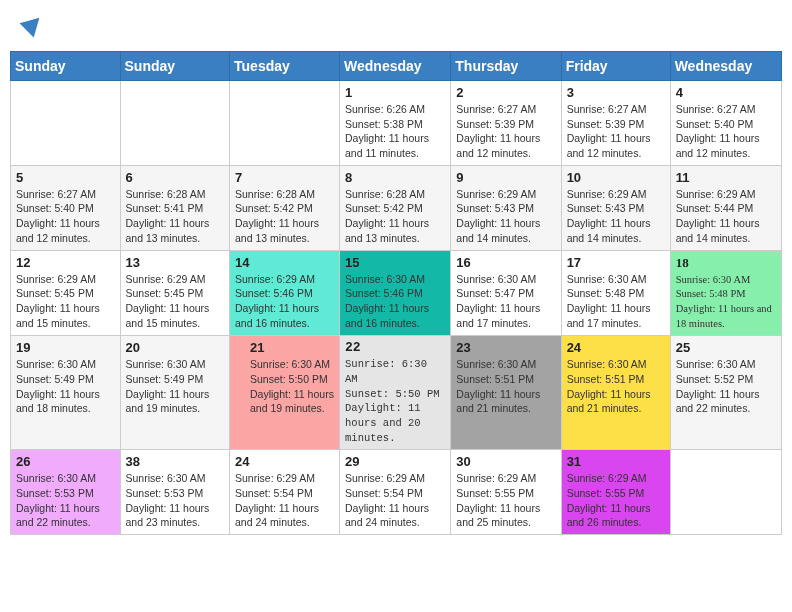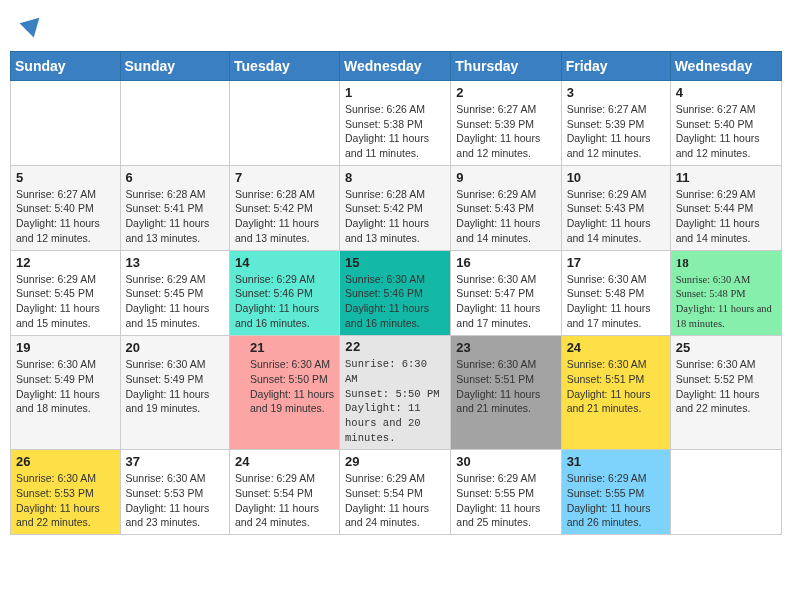--- a/index.html
+++ b/index.html
@@ -287,28 +287,28 @@
 Daylight: 11 hours and 21 minutes.</div>
         </td>
         <td style="background: rgb(245, 245, 245);">
           <span class="day-number">25</span>
           <div class="day-info" style="white-space: pre-line;">Sunrise: 6:30 AM
 Sunset: 5:52 PM
 Daylight: 11 hours and 22 minutes.</div>
         </td>
       </tr>
       <tr>
-        <td style="background: #fde047; margin-left: 32px;">
+        <td style="background: #f0abfc; margin-left: 32px;">
           <span class="day-number">26</span>
           <div class="day-info" style="white-space: pre-line;">Sunrise: 6:30 AM
 Sunset: 5:53 PM
 Daylight: 11 hours and 22 minutes.</div>
         </td>
         <td style="background: rgb(255, 255, 255);">
-          <span class="day-number">37</span>
+          <span class="day-number">38</span>
           <div class="day-info" style="white-space: pre-line;">Sunrise: 6:30 AM
 Sunset: 5:53 PM
 Daylight: 11 hours and 23 minutes.</div>
         </td>
         <td style="background: rgb(255, 255, 255);">
           <span class="day-number">24</span>
           <div class="day-info" style="white-space: pre-line;">Sunrise: 6:29 AM
 Sunset: 5:54 PM
 Daylight: 11 hours and 24 minutes.</div>
         </td>
@@ -317,21 +317,21 @@
           <div class="day-info" style="white-space: pre-line;">Sunrise: 6:29 AM
 Sunset: 5:54 PM
 Daylight: 11 hours and 24 minutes.</div>
         </td>
         <td style="background: rgb(255, 255, 255);">
           <span class="day-number">30</span>
           <div class="day-info" style="white-space: pre-line;">Sunrise: 6:29 AM
 Sunset: 5:55 PM
 Daylight: 11 hours and 25 minutes.</div>
         </td>
-        <td style="background: #7dd3fc; margin-left: 40px;">
+        <td style="background: #d946ef; margin-left: 40px;">
           <span class="day-number">31</span>
           <div class="day-info" style="white-space: pre-line;">Sunrise: 6:29 AM
 Sunset: 5:55 PM
 Daylight: 11 hours and 26 minutes.</div>
         </td>
         <td class="empty-cell"></td>
       </tr>
     </tbody>
 </table>
 

